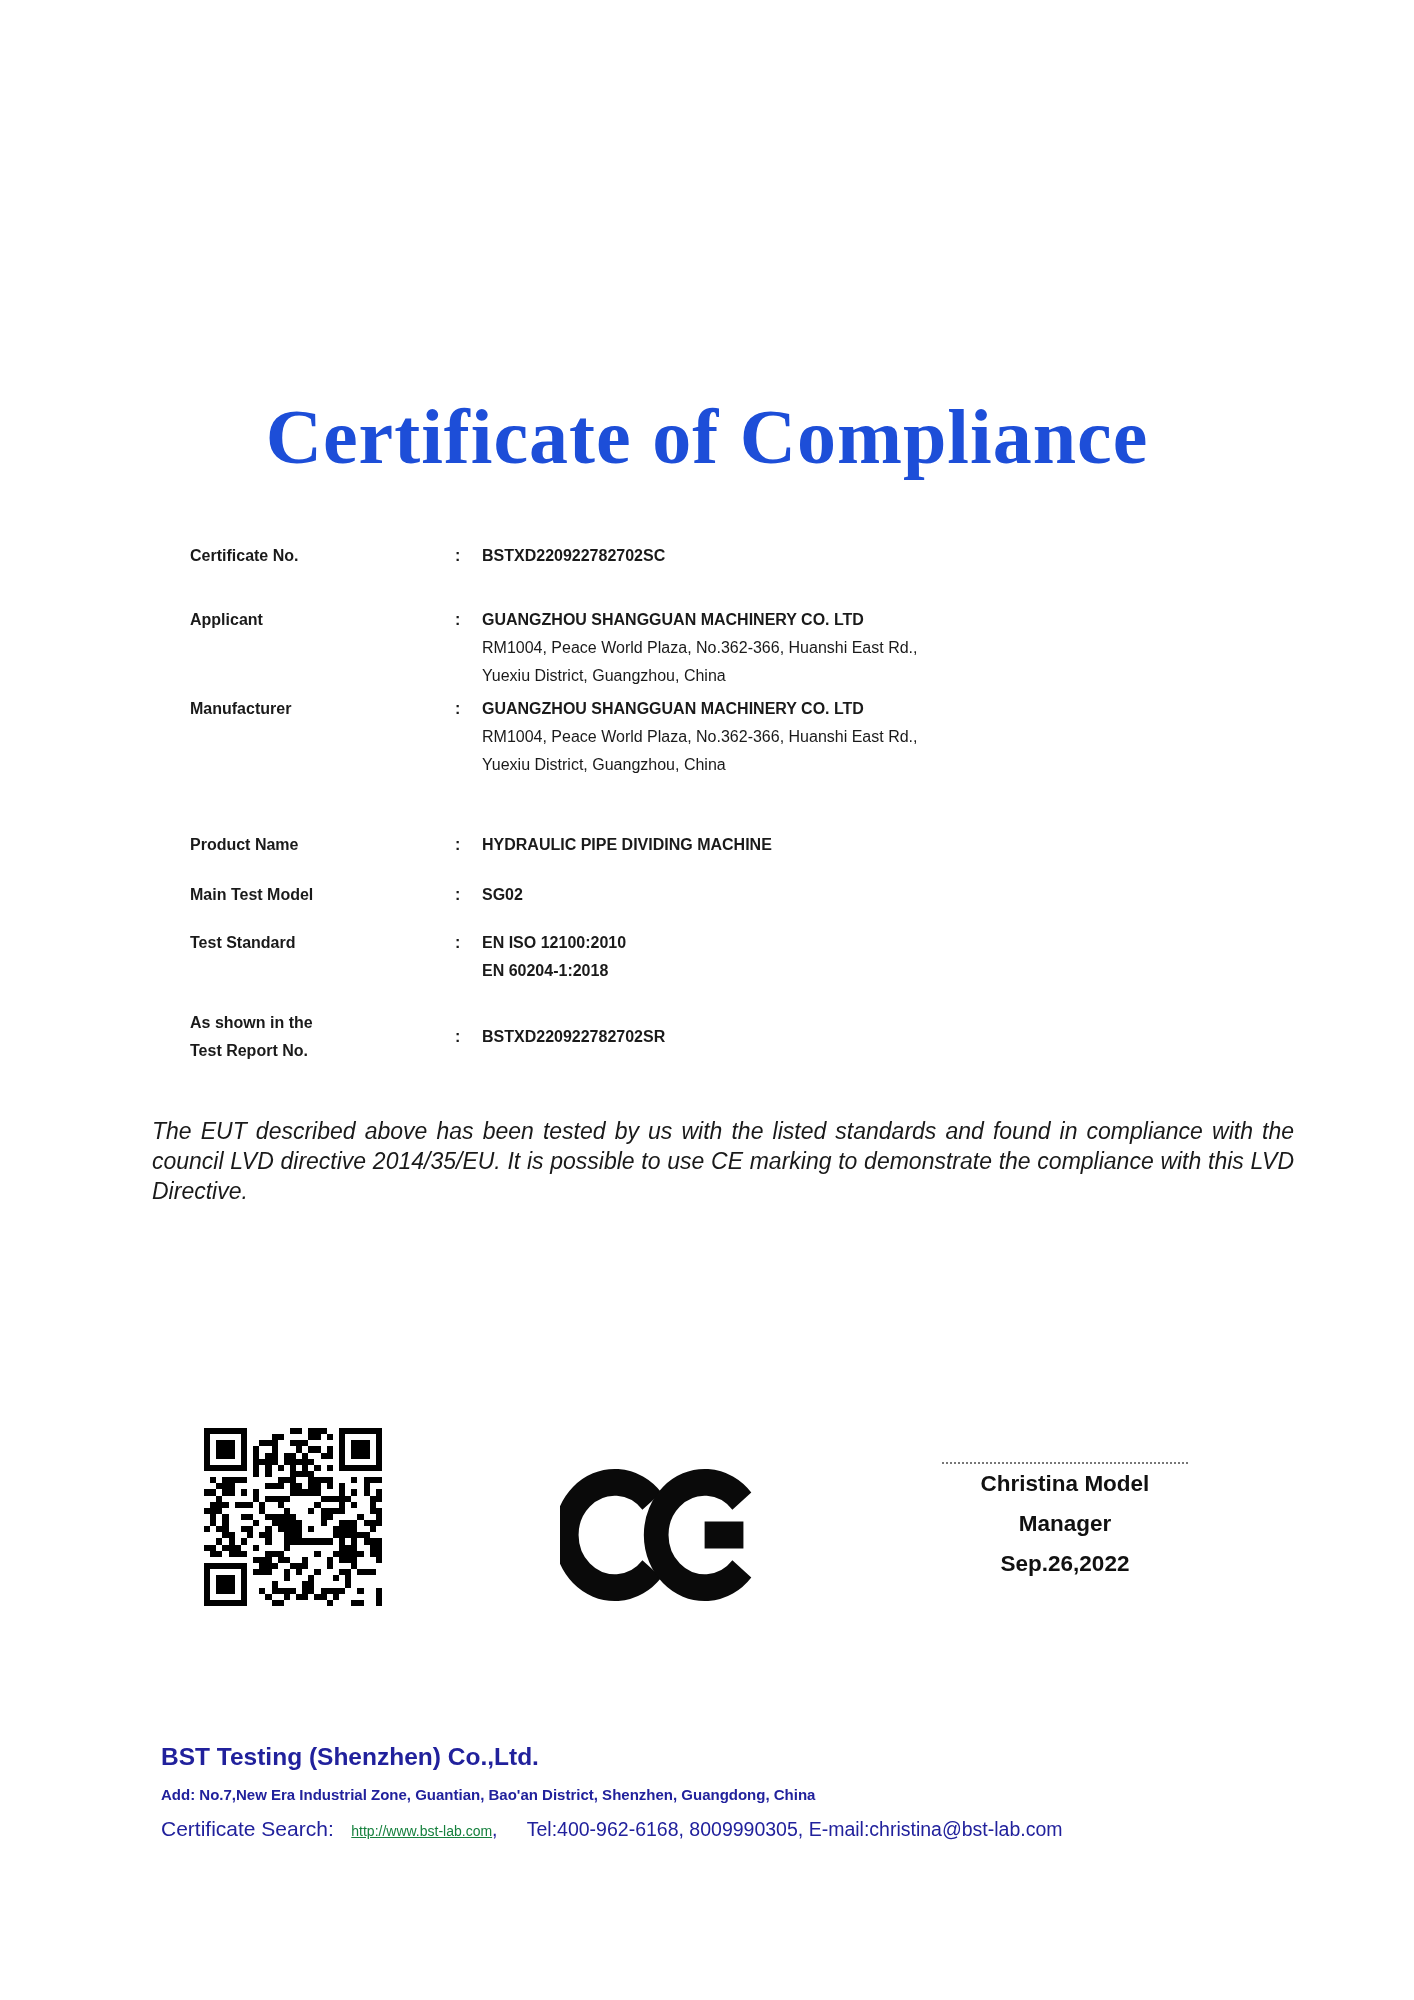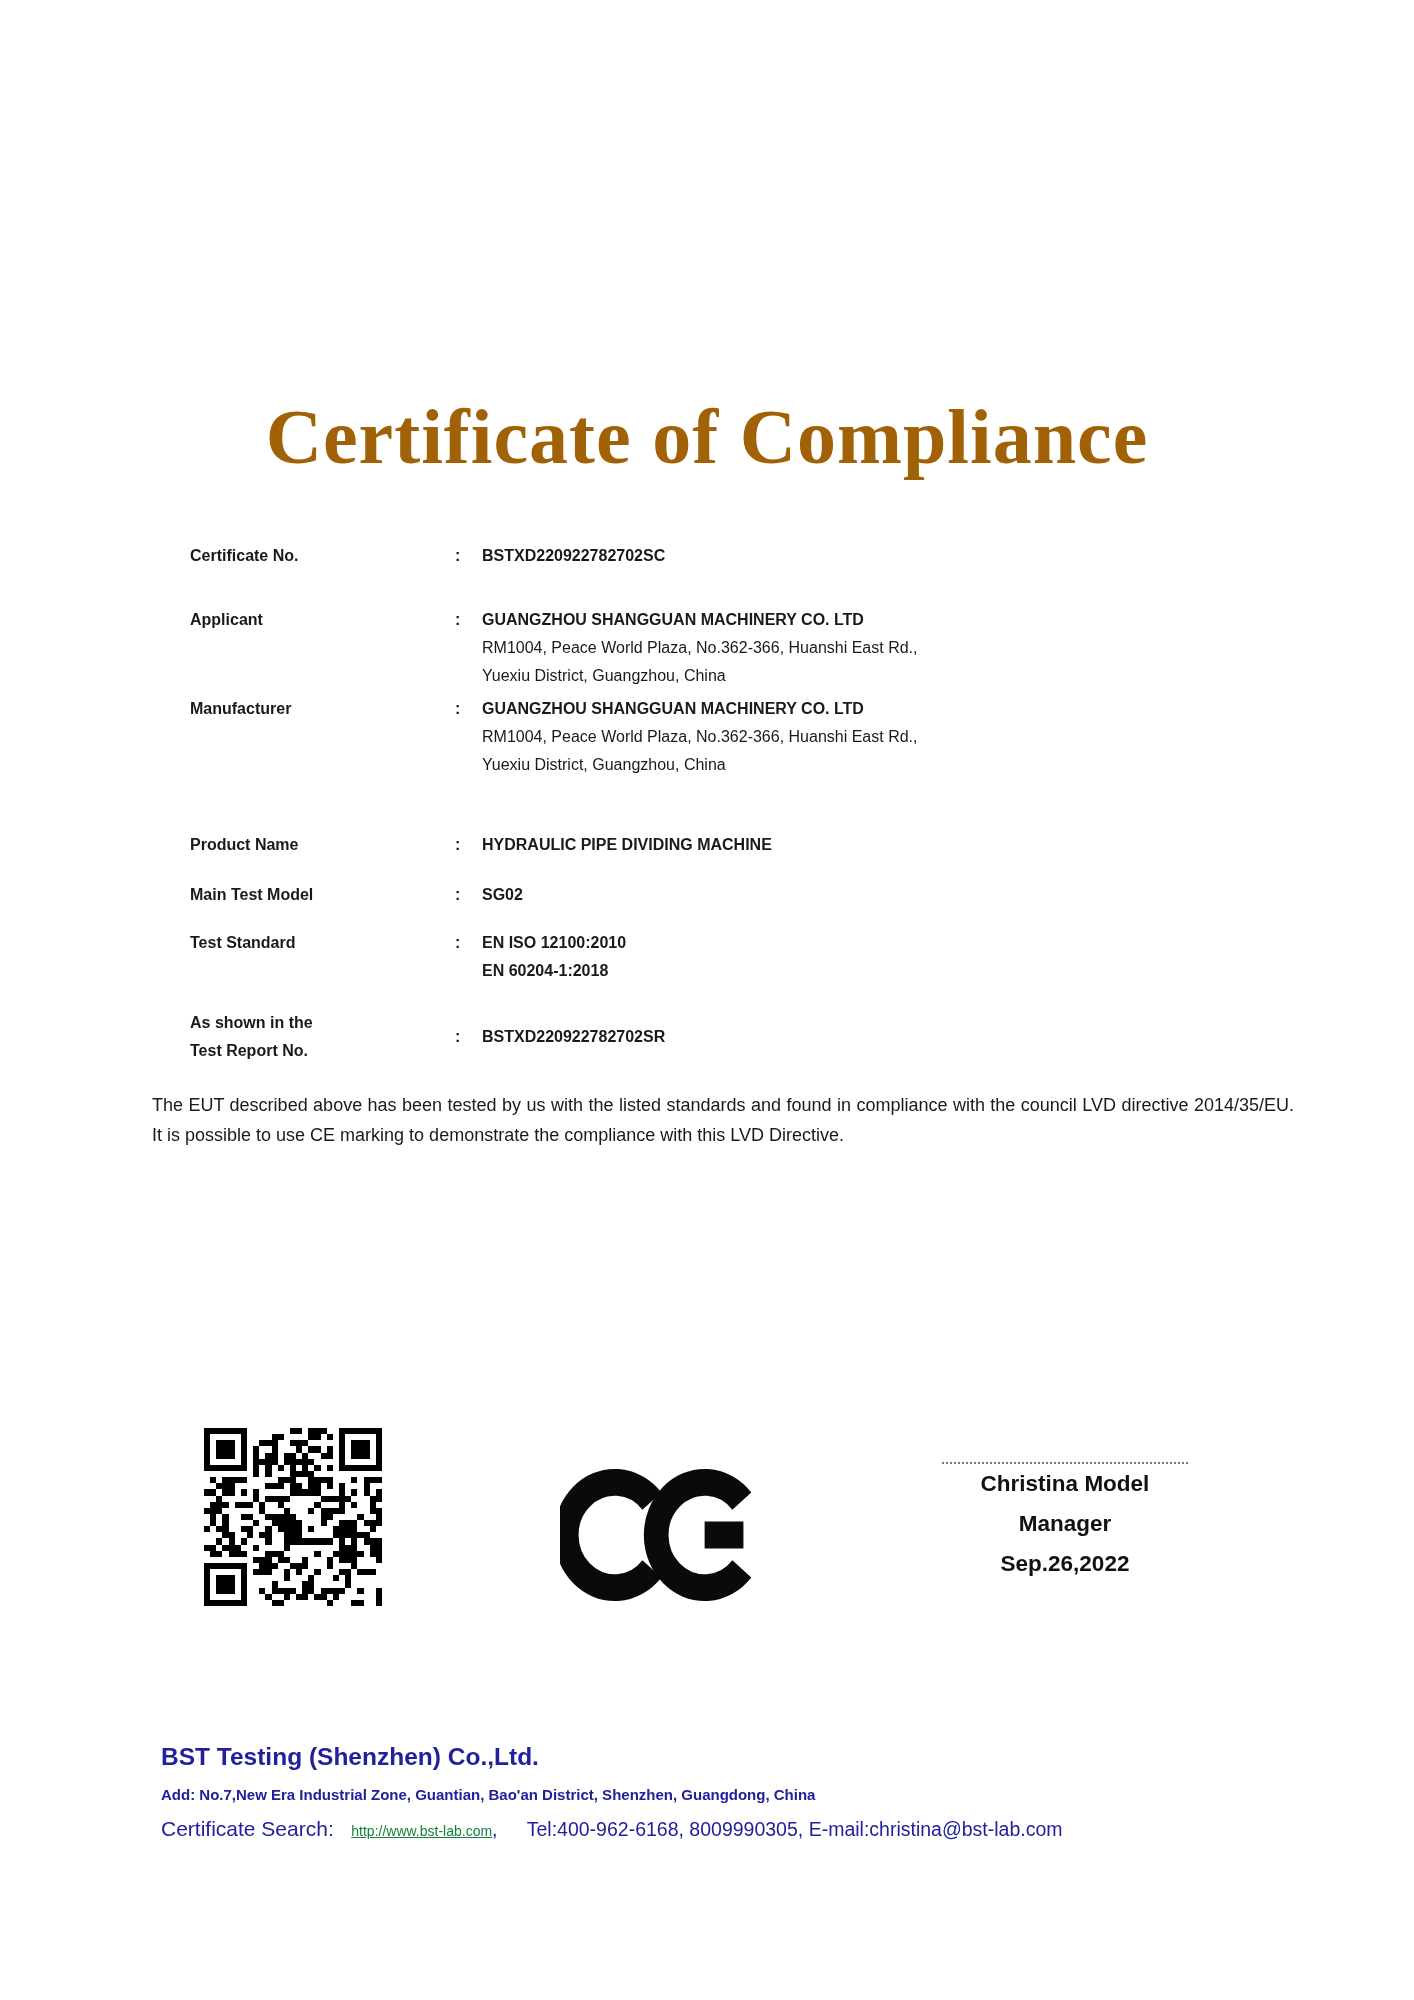--- a/index.html
+++ b/index.html
@@ -11,21 +11,21 @@
     color:#1a1a1a;
     overflow:hidden;
   }
   
   .title{
     position:absolute;top:392px;left:0;width:100%;
     text-align:center;
     font-family:"Liberation Serif","DejaVu Serif",serif;
     font-weight:bold;
     font-size:78px;line-height:1.15;
-    color:#a16207;
+    color:#1d4ed8;
     letter-spacing:1px;
     margin:0;
   }
   
   .fields{position:absolute;top:542px;left:190px;right:128px;}
   .frow{
     display:grid;
     grid-template-columns:265px 27px 1fr;
     font-size:16px;line-height:28px;
   }
@@ -39,23 +39,24 @@
   .frow.two-line-label .lbl{width:265px;flex:0 0 265px;}
   .frow.two-line-label .col{width:27px;flex:0 0 27px;}
   .mb-cert{margin-bottom:36px;}
   .mb-applicant{margin-bottom:5px;}
   .mb-manufacturer{margin-bottom:52px;}
   .mb-product{margin-bottom:22px;}
   .mb-model{margin-bottom:20px;}
   .mb-standard{margin-bottom:24px;}
   
   .bodytext{
-    position:absolute;top:1090px;left:152px;width:1142px;
-    font-size:18px;line-height:30.2px;
+    position:absolute;top:1116px;left:152px;width:1142px;
+    font-size:23px;line-height:30.2px;
     text-align:justify;
+    font-style:italic;
   }
   .bodytext p{margin:0;}
   
   .qr{position:absolute;left:204px;top:1428px;width:178px;height:178px;}
   .qr svg{display:block;width:100%;height:100%;}
   
   .ce{position:absolute;left:560px;top:1468px;width:194px;height:134px;}
   .ce svg{display:block;width:100%;height:100%;}
   
   .signature{

